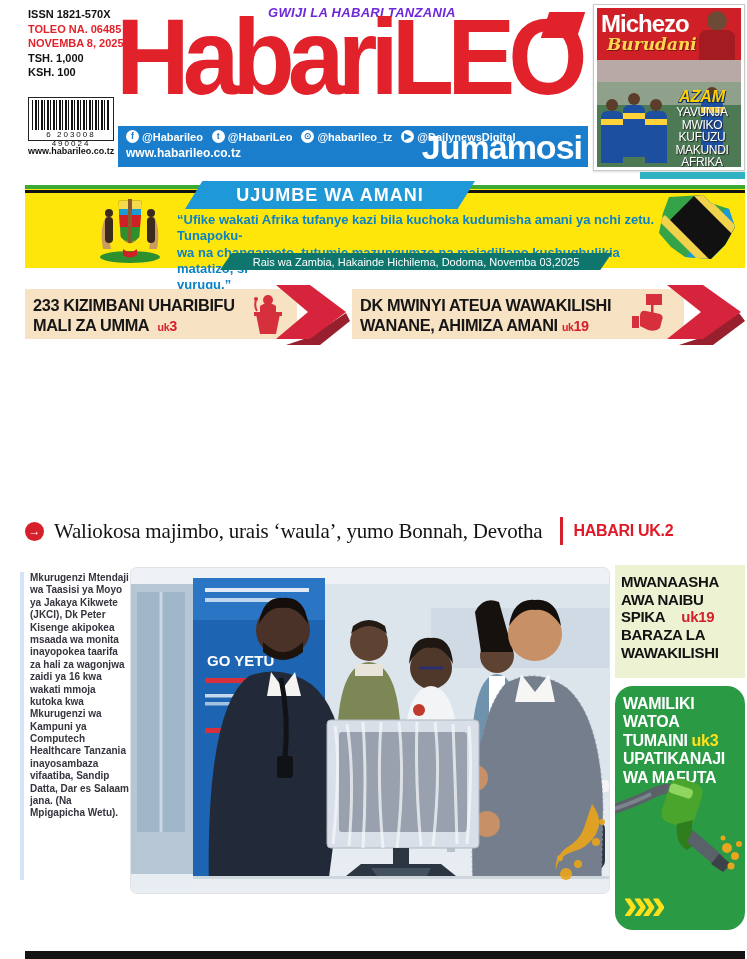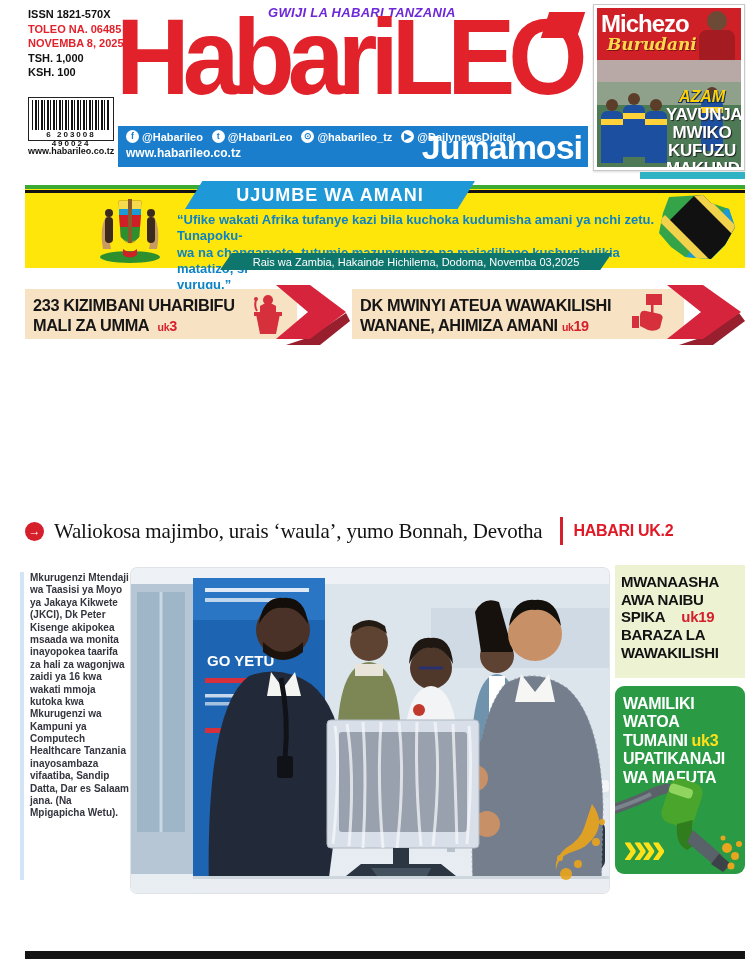--- a/index.html
+++ b/index.html
@@ -2,21 +2,21 @@
 <html><head>
 <meta charset="utf-8">
 <style>
   * { margin:0; padding:0; box-sizing:border-box; }
   body { background:#ffffff; font-family:"Liberation Sans", sans-serif; }
   .page { position:relative; width:747px; height:959px; background:#fff; overflow:hidden; }
 
   
   .info { position:absolute; left:28px; top:7px; font-size:11px; font-weight:bold; line-height:1.32; color:#111; }
   .info .red { color:#e2222b; }
-  .barcode-box { position:absolute; left:28px; top:97px; width:86px; height:44px; border:1px solid #222; background:#fff; padding:2px 3px 0 3px;font-weight:bold; }
+  .barcode-box { position:absolute; left:28px; top:97px; width:86px; height:44px; border:1px solid #222; background:#fff; padding:2px 3px 0 3px; }
   .barcode-stripes { height:30px; background:repeating-linear-gradient(90deg,#111 0 1px,#fff 1px 3px,#111 3px 5px,#fff 5px 6px); }
   .barcode-num { font-size:8px; letter-spacing:2px; color:#111; text-align:center; }
   .under-bar-site { position:absolute; left:28px; top:146px; font-size:9px; font-weight:bold; color:#111; }
 
   .tagline { position:absolute; left:268px; top:5px; font-size:13px; font-weight:800; letter-spacing:0.3px; color:#6d28d9;font-style:italic; }
   .mast-flag { position:absolute; left:545px; top:12px; width:36px; height:26px; background:#e2222b; transform:skewX(-18deg); }
   .mast-title { position:absolute; left:116px; top:2px; width:478px; font-size:103px; line-height:1.02; font-weight:bold; color:#e2222b; letter-spacing:-7px; transform:scale(0.99,1.04); transform-origin:left top; }
 
   .social-bar { position:absolute; left:118px; top:126px; width:470px; height:41px; background:#1b7ecd; color:#fff; padding:4px 8px 2px 8px; }
   .social-row { display:flex; align-items:center; gap:9px; font-size:11px; font-weight:bold; }
@@ -32,21 +32,21 @@
   .promo-title { position:absolute; left:4px; top:2px; font-size:24px; font-weight:800; letter-spacing:-1px; color:#fff;text-align:right; }
   .promo-title2 { position:absolute; left:10px; top:26px; font-size:17px; font-weight:bold; font-style:italic; color:#ffd84d; font-family:"DejaVu Serif", serif; text-shadow:1px 1px 0 #7e1216; }
   .promo-player-head { position:absolute; right:14px; top:3px; width:20px; height:20px; border-radius:50%; background:#6d4a35; }
   .promo-player-body { position:absolute; right:6px; top:22px; width:36px; height:30px; border-radius:8px 8px 0 0; background:#a41c22; }
   .promo-photo { position:relative; height:111px; background:linear-gradient(#b9a9a6 0 22px, #8fa08b 22px 45px, #4d7a55 45px 100%); }
   .pp-man { position:absolute; bottom:8px; width:22px; height:52px; border-radius:6px 6px 0 0; background:#1d4fa0; }
   .pp-man::before { content:""; position:absolute; top:-12px; left:5px; width:12px; height:12px; border-radius:50%; background:#5b3d2a; }
   .pp-man::after { content:""; position:absolute; top:8px; left:0; width:22px; height:6px; background:#ffd23a; }
   .promo-azam { position:absolute; right:3px; top:28px; width:72px; text-align:center; }
   .promo-azam .azam { font-size:16px; font-weight:800; font-style:italic; color:#ffd100; text-shadow:1px 1px 0 #10306b, -1px 1px 0 #10306b; letter-spacing:0; }
-  .promo-azam .ln { font-size:17px; font-weight:700; color:#fff; text-shadow:1px 1px 1px #222; line-height:1.05; letter-spacing:-0.3px; }
+  .promo-azam .ln { font-size:12px; font-weight:400; color:#fff; text-shadow:1px 1px 1px #222; line-height:1.05; letter-spacing:-0.3px; }
   .promo-strip { position:absolute; left:640px; top:172px; width:105px; height:7px; background:#2fb3c4; }
 
   
   .banner { position:absolute; left:25px; top:185px; width:720px; height:83px; background:#ffe60a; }
   .banner-stripes { position:absolute; left:0; top:0; width:100%; height:11px;
     background:linear-gradient(#3aaa35 0 4px, #ffe60a 4px 5px, #121212 5px 8px, #ffe60a 8px 11px); }
   .banner-ribbon { position:absolute; left:160px; top:-4px; width:290px; height:28px; background:#1f98d8; clip-path:polygon(6% 0,100% 0,94% 100%,0 100%); display:flex; align-items:center; justify-content:center; }
   .banner-ribbon span { color:#fff; font-size:18px; font-weight:800; letter-spacing:1px; }
   .banner-quote { position:absolute; left:152px; top:27px; width:492px; color:#0b83c6; font-size:13px; font-weight:bold; line-height:1.25; }
   .banner-attr { position:absolute; left:195px; bottom:-2px; width:392px; height:17px; background:#0f766e; clip-path:polygon(3% 0,100% 0,97% 100%,0 100%); color:#fff; font-size:11px; font-weight:normal; display:flex; align-items:center; justify-content:center; }
@@ -77,21 +77,21 @@
   .sub-div { width:3px; height:28px; background:#d5202c; margin-left:8px; }
   .sub-section { color:#e11926; font-size:16px; font-weight:800; letter-spacing:-0.3px; }
 
   
   .cap-rule { position:absolute; left:20px; top:572px; width:4px; height:308px; background:#d3e4f6; }
   .caption { position:absolute; left:30px; top:572px; width:99px; font-size:10px; font-weight:bold; line-height:1.24; color:#34353e; }
   .photo { position:absolute; left:131px; top:568px; width:478px; height:325px; border-radius:6px; overflow:hidden; box-shadow:0 0 0 1px #dfe3e8; }
 
   .box1 { position:absolute; left:615px; top:565px; width:130px; height:113px; background:#ecf2d2; padding:8px 6px; font-size:15px; font-weight:800; line-height:1.18; color:#121212; letter-spacing:-0.3px; }
   .box1 .pg { color:#d5202c; margin-left:16px; }
-  .box2 { position:absolute; left:615px; top:686px; width:130px; height:188px; background:#2a9a45; border-radius:9px; padding:9px 8px; color:#fff; font-size:16px; font-weight:800; line-height:1.15; letter-spacing:-0.3px; overflow:hidden; }
+  .box2 { position:absolute; left:615px; top:686px; width:130px; height:244px; background:#2a9a45; border-radius:18px; padding:9px 8px; color:#fff; font-size:16px; font-weight:800; line-height:1.15; letter-spacing:-0.3px; overflow:hidden; }
   .box2 .pg { color:#ffe11a; margin-left:4px; }
   .nozzle { position:absolute; left:0px; top:86px; }
   .chevrons { position:absolute; left:8px; bottom:4px; font-size:44px; font-weight:800; color:#ffe11a; line-height:1; letter-spacing:-6px; }
   .splash { position:absolute; left:552px; top:800px; }
 
   
   .bottom-bar { position:absolute; left:25px; top:888px; width:720px; height:53px; background:#d2202e; display:flex; align-items:center; justify-content:center; }
   .bottom-bar .txt { font-family:"Liberation Serif", serif; font-weight:bold; font-size:37px; color:#fff; letter-spacing:-0.5px; }
   .bottom-pg { position:absolute; left:632px; top:1px; font-size:12px; font-weight:800; color:#ffe11a; }
   .footer { position:absolute; left:25px; top:951px; width:720px; height:8px; background:#141414; }

